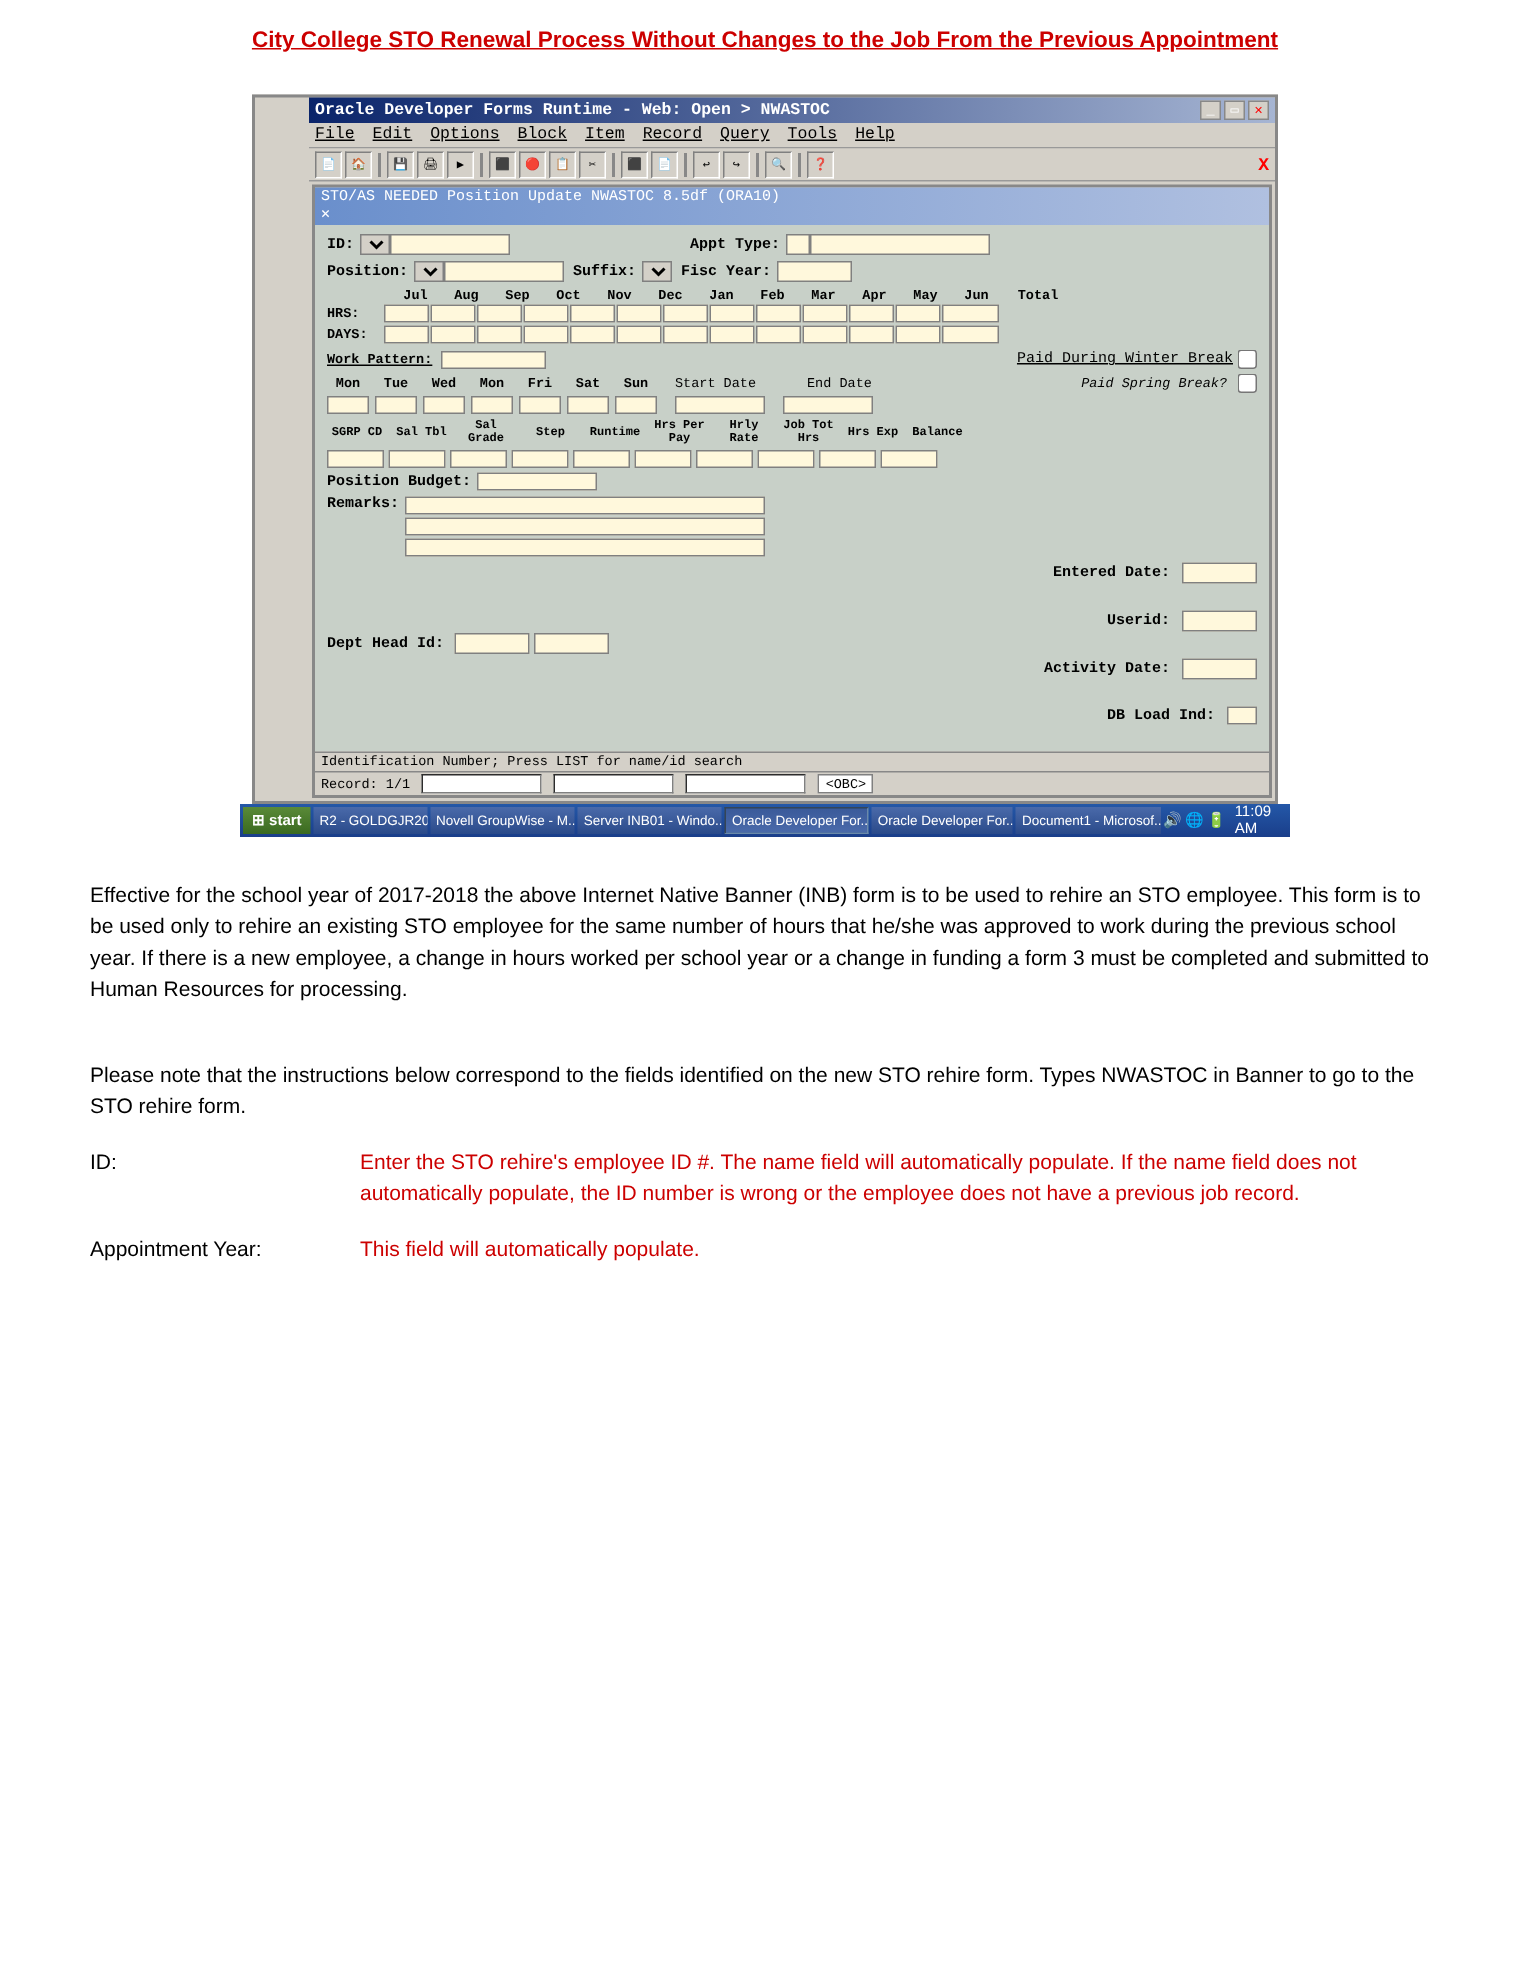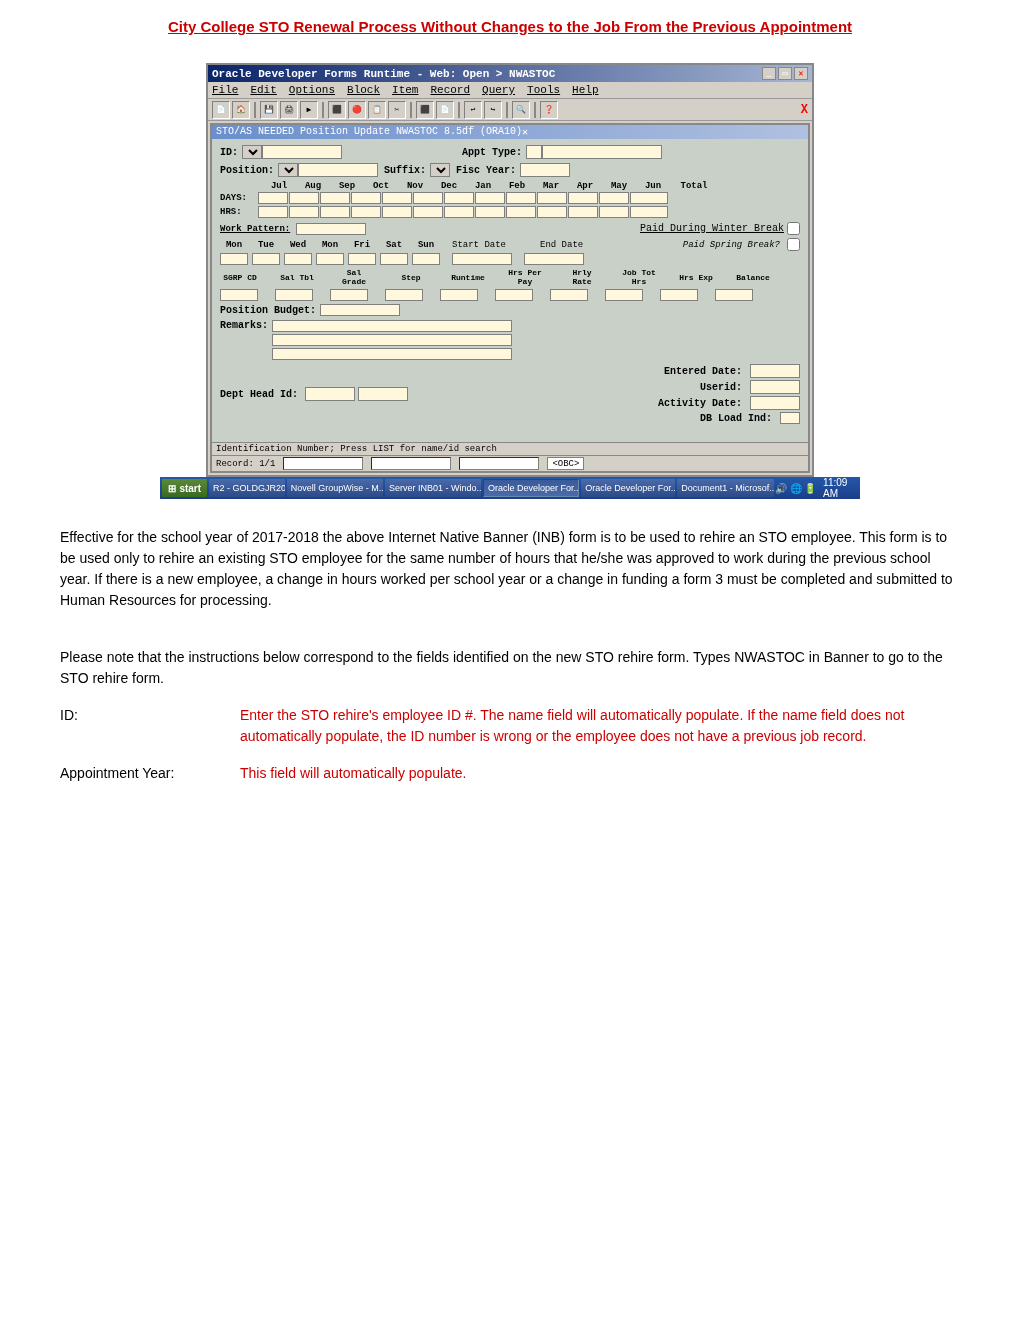--- a/index.html
+++ b/index.html
@@ -18,25 +18,26 @@
       padding: 18px 60px 10px;
       font-size: 15px;
       font-weight: bold;
       color: #cc0000;
       text-decoration: underline;
     }
 
     
     .screenshot-area {
       margin: 18px auto 0;
-      width: 608px;
+      width: 684px;
       border: 2px solid #888;
       background: #d4d0c8;
       font-family: 'Courier New', monospace;
       font-size: 10px;
+      padding-left: 36px;
     }
 
     
     .win-titlebar {
       background: linear-gradient(to right, #0a246a, #a6b5d3);
       color: white;
       font-size: 11px;
       font-weight: bold;
       padding: 2px 4px;
       display: flex;
@@ -116,21 +117,22 @@
       margin: 2px;
       background: #d4d0c8;
       border: 2px solid #888;
     }
     .form-window-titlebar {
       background: linear-gradient(to right, #6a8fcc, #b0c0e0);
       color: white;
       font-size: 10px;
       padding: 1px 4px;
       display: flex;
-      justify-content: flex-start;
+      justify-content: flex-end;
+      flex-direction: column;
     }
 
     
     .form-content {
       background: #c8d0c8;
       padding: 6px 8px;
     }
 
     .form-row {
       display: flex;
@@ -226,21 +228,21 @@
       gap: 4px;
       margin: 2px 0;
       font-size: 9px;
     }
     .day-label { font-weight: bold; width: 28px; text-align: center; }
     .day-cb { width: 12px; height: 12px; }
 
     .sal-row {
       display: flex;
       align-items: center;
-      gap: 17px;
+      gap: 3px;
       margin: 3px 0;
       font-size: 9px;
     }
     .sal-col-header {
       font-size: 8px;
       font-weight: bold;
       width: 40px;
       text-align: center;
     }
     .sal-cell {
@@ -279,21 +281,21 @@
     }
     .dept-section {
       display: flex;
       align-items: center;
       gap: 3px;
     }
     .dates-section {
       margin-left: auto;
       display: flex;
       flex-direction: column;
-      gap: 2px;
+      gap: 18px;
       font-size: 9px;
     }
     .date-row {
       display: flex;
       align-items: center;
       justify-content: flex-end;
       gap: 4px;
     }
 
     
@@ -497,38 +499,38 @@
           <div class="grid-col-header">Jan</div>
           <div class="grid-col-header">Feb</div>
           <div class="grid-col-header">Mar</div>
           <div class="grid-col-header">Apr</div>
           <div class="grid-col-header">May</div>
           <div class="grid-col-header">Jun</div>
           <div class="grid-col-header grid-col-header-wide">Total</div>
         </div>
 
         <div class="grid-data-row">
-          <div class="grid-row-label">DAYS:</div>
+          <div class="grid-row-label">HRS:</div>
           <input class="grid-cell" type="text" style="">
           <input class="grid-cell" type="text" style="">
           <input class="grid-cell" type="text" style="">
           <input class="grid-cell" type="text" style="">
           <input class="grid-cell" type="text" style="">
           <input class="grid-cell" type="text" style="">
           <input class="grid-cell" type="text" style="">
           <input class="grid-cell" type="text" style="">
           <input class="grid-cell" type="text" style="">
           <input class="grid-cell" type="text" style="">
           <input class="grid-cell" type="text" style="">
           <input class="grid-cell" type="text" style="">
           <input class="grid-cell grid-cell-total" type="text" style="">
         </div>
 
         <div class="grid-data-row">
-          <div class="grid-row-label">HRS:</div>
+          <div class="grid-row-label">DAYS:</div>
           <input class="grid-cell" type="text" style="">
           <input class="grid-cell" type="text" style="">
           <input class="grid-cell" type="text" style="">
           <input class="grid-cell" type="text" style="">
           <input class="grid-cell" type="text" style="">
           <input class="grid-cell" type="text" style="">
           <input class="grid-cell" type="text" style="">
           <input class="grid-cell" type="text" style="">
           <input class="grid-cell" type="text" style="">
           <input class="grid-cell" type="text" style="">

